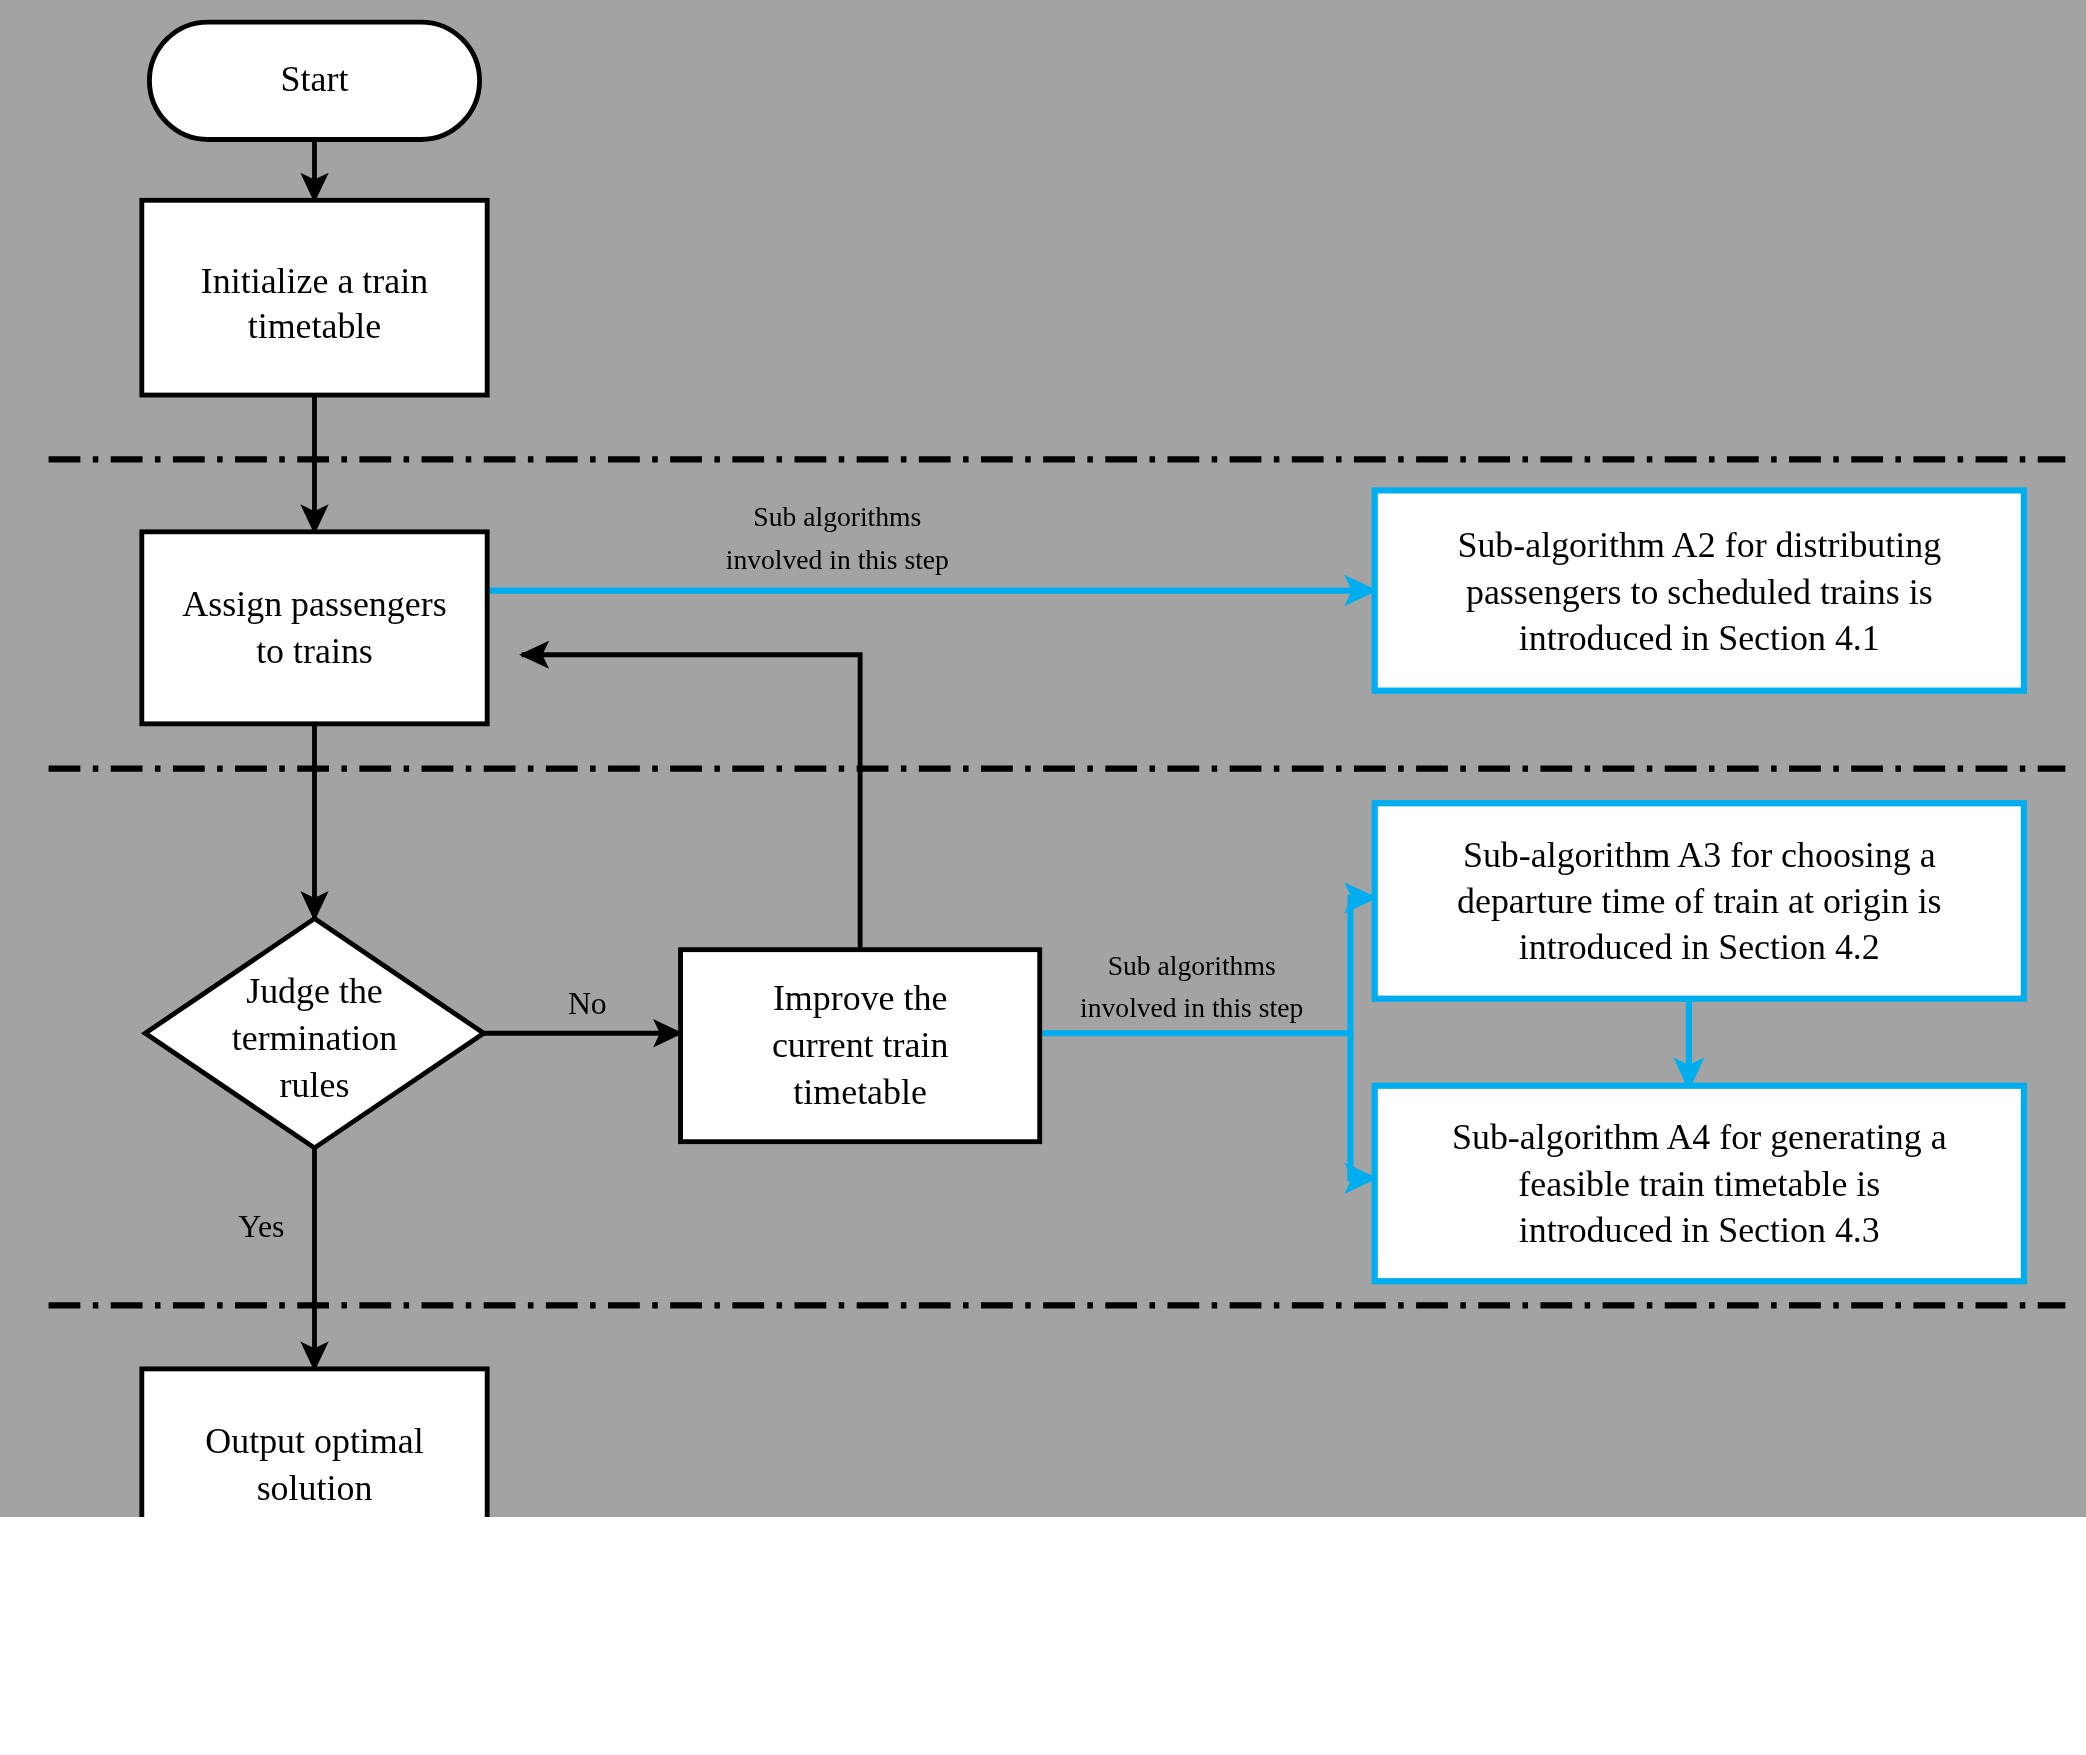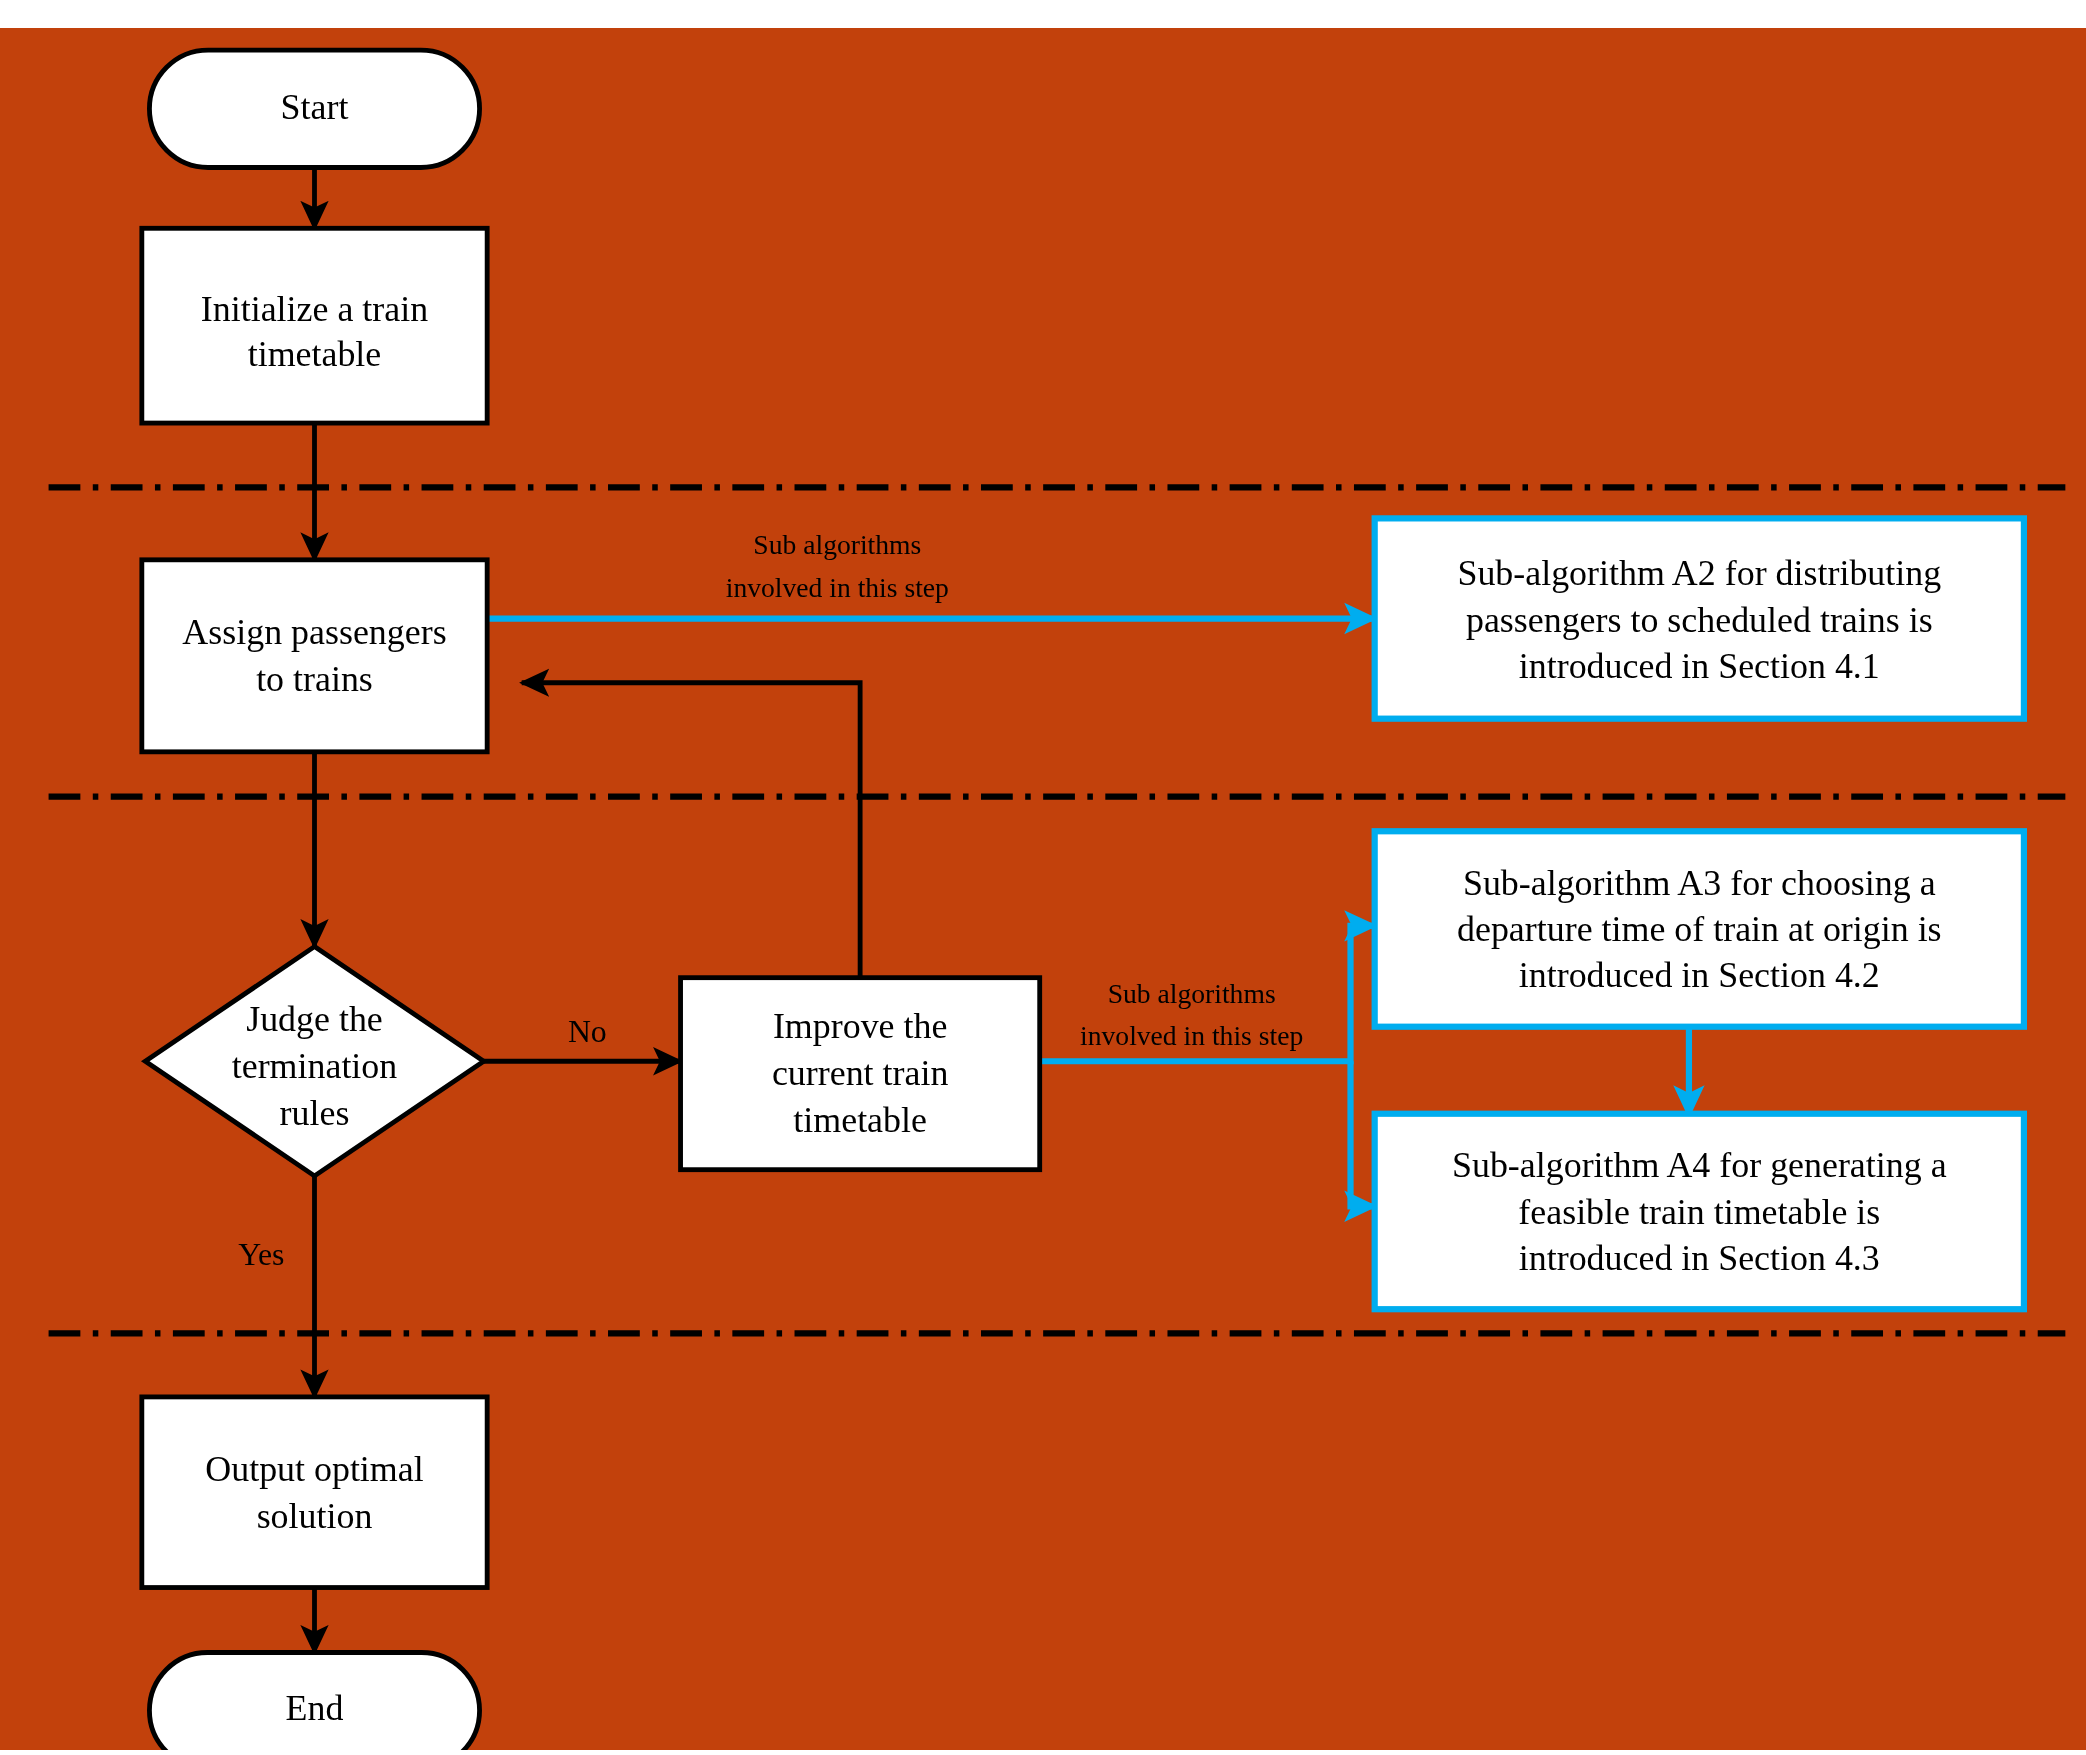--- a/index.html
+++ b/index.html
@@ -3,25 +3,24 @@
 <meta charset="utf-8">
 <style>
   html, body {
     margin: 0;
     padding: 0;
     background: #ffffff;
   }
   #flow-root {
     position: relative;
     width: 2087px;
-    height: 1722px;
-    background: #c2410c;
+    height: 1517px;
+    background: #a3a3a3;
     font-family: "Liberation Serif", "DejaVu Serif", serif;
     overflow: hidden;
-    margin-top: 28px;
   }
   svg.flow-canvas {
     display: block;
     width: 2087px;
     height: 1755px;
   }
   text {
     font-family: "Liberation Serif", "DejaVu Serif", serif;
     fill: #000000;
     dominant-baseline: middle;

